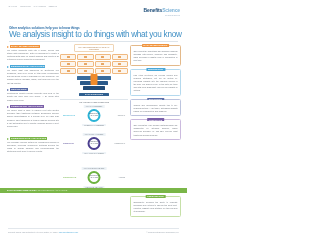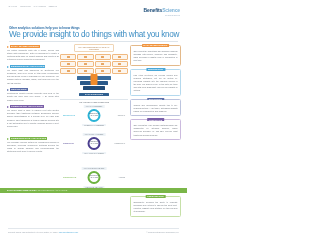--- a/index.html
+++ b/index.html
@@ -119,21 +119,21 @@
   </div>
 
   <div class="logo">
     <div class="logo-main">
       <span>Benefits</span><i>Science</i>
     </div>
     <div class="logo-sub">Technologies</div>
   </div>
 
   <div class="kicker">Other analytics solutions help you to know things</div>
-  <div class="headline">We provide insight to do things with what you know</div>
+  <div class="headline">We analysis insight to do things with what you know</div>
   <div class="rule"></div>
 
   <div class="col-left">
 
     <div class="sec c-orange">
       <div class="sec-head">
         <span class="arrow"></span>
         <span class="sec-title">DATA WAREHOUSING</span>
       </div>
       <div class="sec-body">We gather disparate data into a single, secure and stable data warehouse. Data is normalized to create a relational data base for insight analysis and results in an extremely secure encrypted environment.</div>

